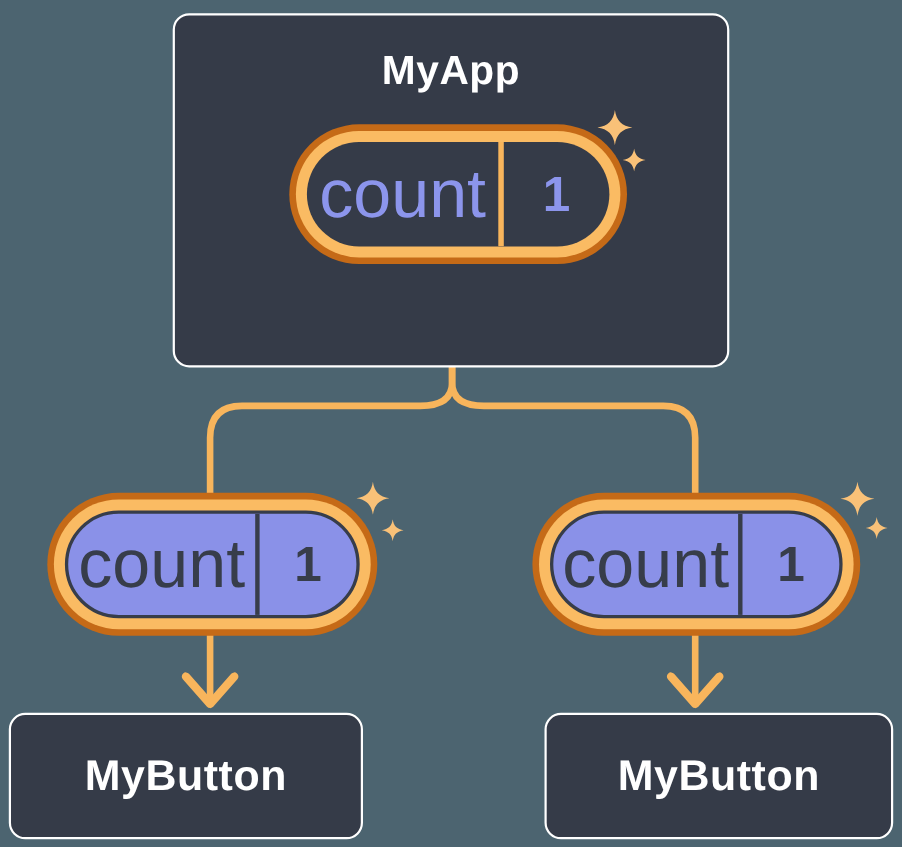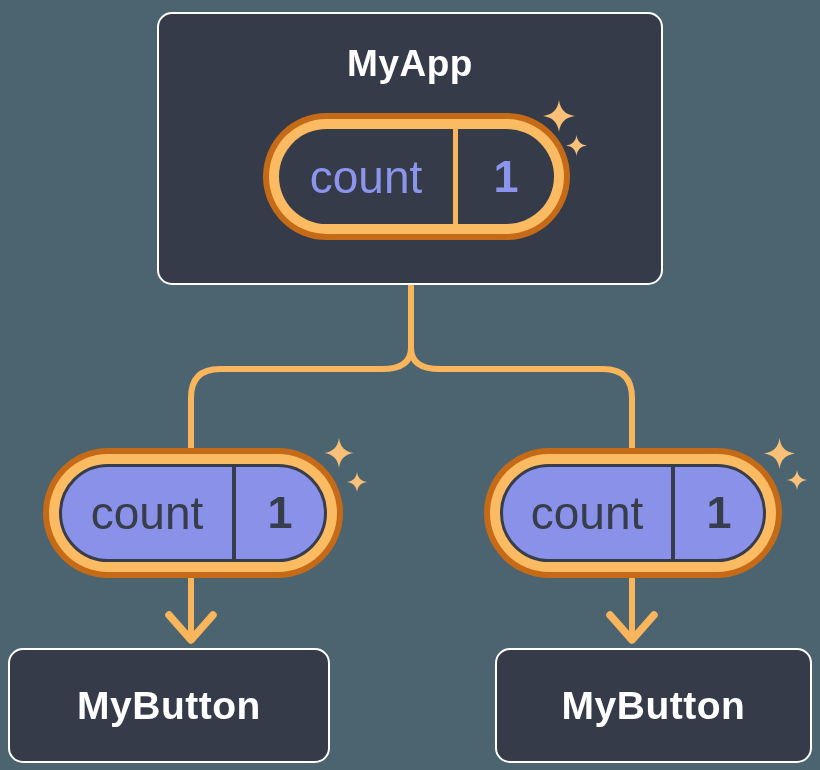--- a/index.html
+++ b/index.html
@@ -20,37 +20,37 @@
     position:relative;width:820px;height:770px;background:var(--bg);
     font-family:"Liberation Sans", sans-serif;overflow:hidden;
   }
   svg.connectors{position:absolute;left:0;top:0;z-index:1;}
 
   .node{
     position:absolute;background:var(--node);
     border:2.5px solid var(--node-border);border-radius:15px;
     box-sizing:border-box;display:flex;justify-content:center;z-index:2;
   }
-  .node.root{left:157px;top:12px;width:506px;height:273px;align-items:flex-start;}
+  .node.root{left:157px;top:12px;width:506px;height:322px;align-items:flex-start;}
   .root-title{margin-top:29px;font-size:37px;font-weight:600;color:var(--title);letter-spacing:.5px;}
   .node.leaf{height:115px;align-items:center;}
   .leaf-title{font-size:39px;font-weight:600;color:var(--title);letter-spacing:.5px;text-align:center;}
   #leaf-left{left:8px;top:648px;width:322px;}
   #leaf-right{left:495px;top:648px;width:317px;}
 
   .pill{
     position:absolute;border-radius:999px;background:var(--o-dark);
     padding:6px;box-sizing:border-box;z-index:3;
   }
   .pill-mid{background:var(--o-light);border-radius:999px;padding:10px;height:100%;box-sizing:border-box;}
   .pill-inner{
     border-radius:999px;height:100%;display:flex;align-items:stretch;
     overflow:hidden;box-sizing:border-box;
   }
-  .cell-name{flex:1;display:flex;align-items:center;justify-content:center;font-size:46px;}
+  .cell-name{flex:1;display:flex;align-items:center;justify-content:center;font-size:62px;}
   .cell-value{display:flex;align-items:center;justify-content:center;font-size:45px;font-weight:700;}
   .divider{align-self:stretch;}
 
   .pill.root-pill{left:263px;top:113px;width:307px;height:127px;}
   .root-pill .pill-inner{background:var(--node);}
   .root-pill .cell-name,.root-pill .cell-value{color:var(--lav-text);}
   .root-pill .divider{width:5px;background:var(--line);}
   .root-pill .cell-value{width:96px;}
 
   .pill.child-pill .pill-inner{background:var(--lav);border:3px solid var(--dark-text);}

